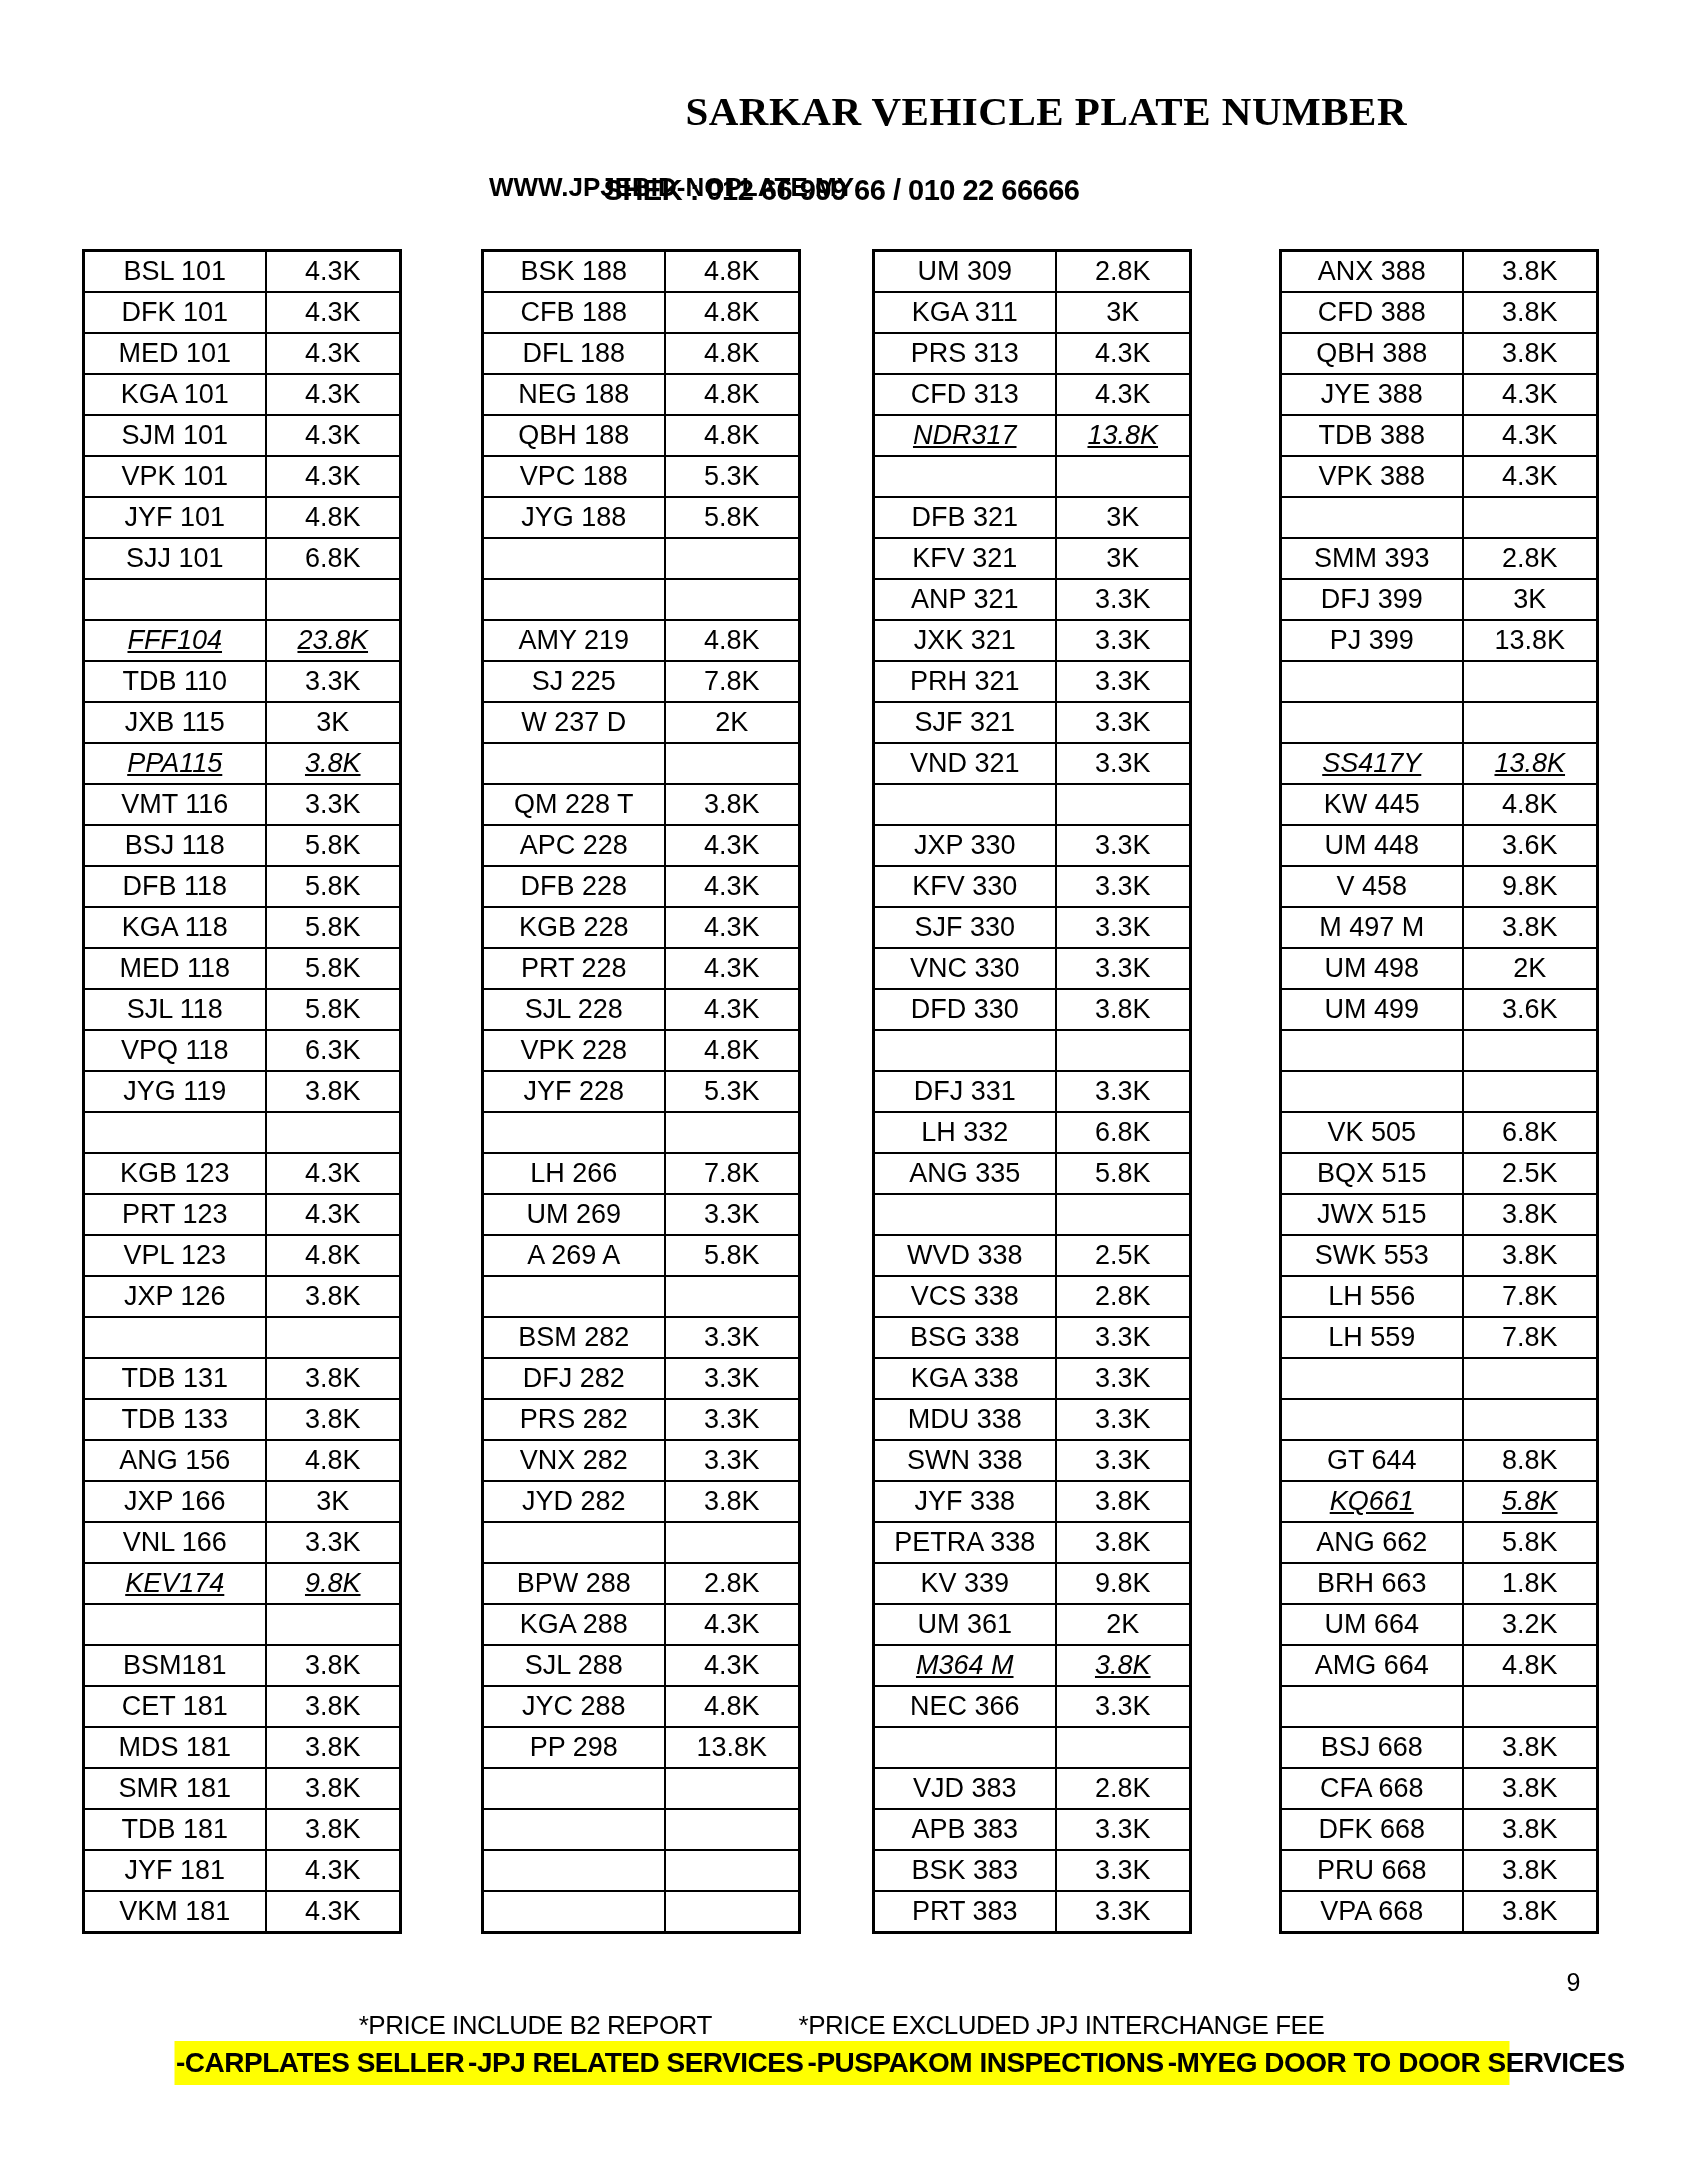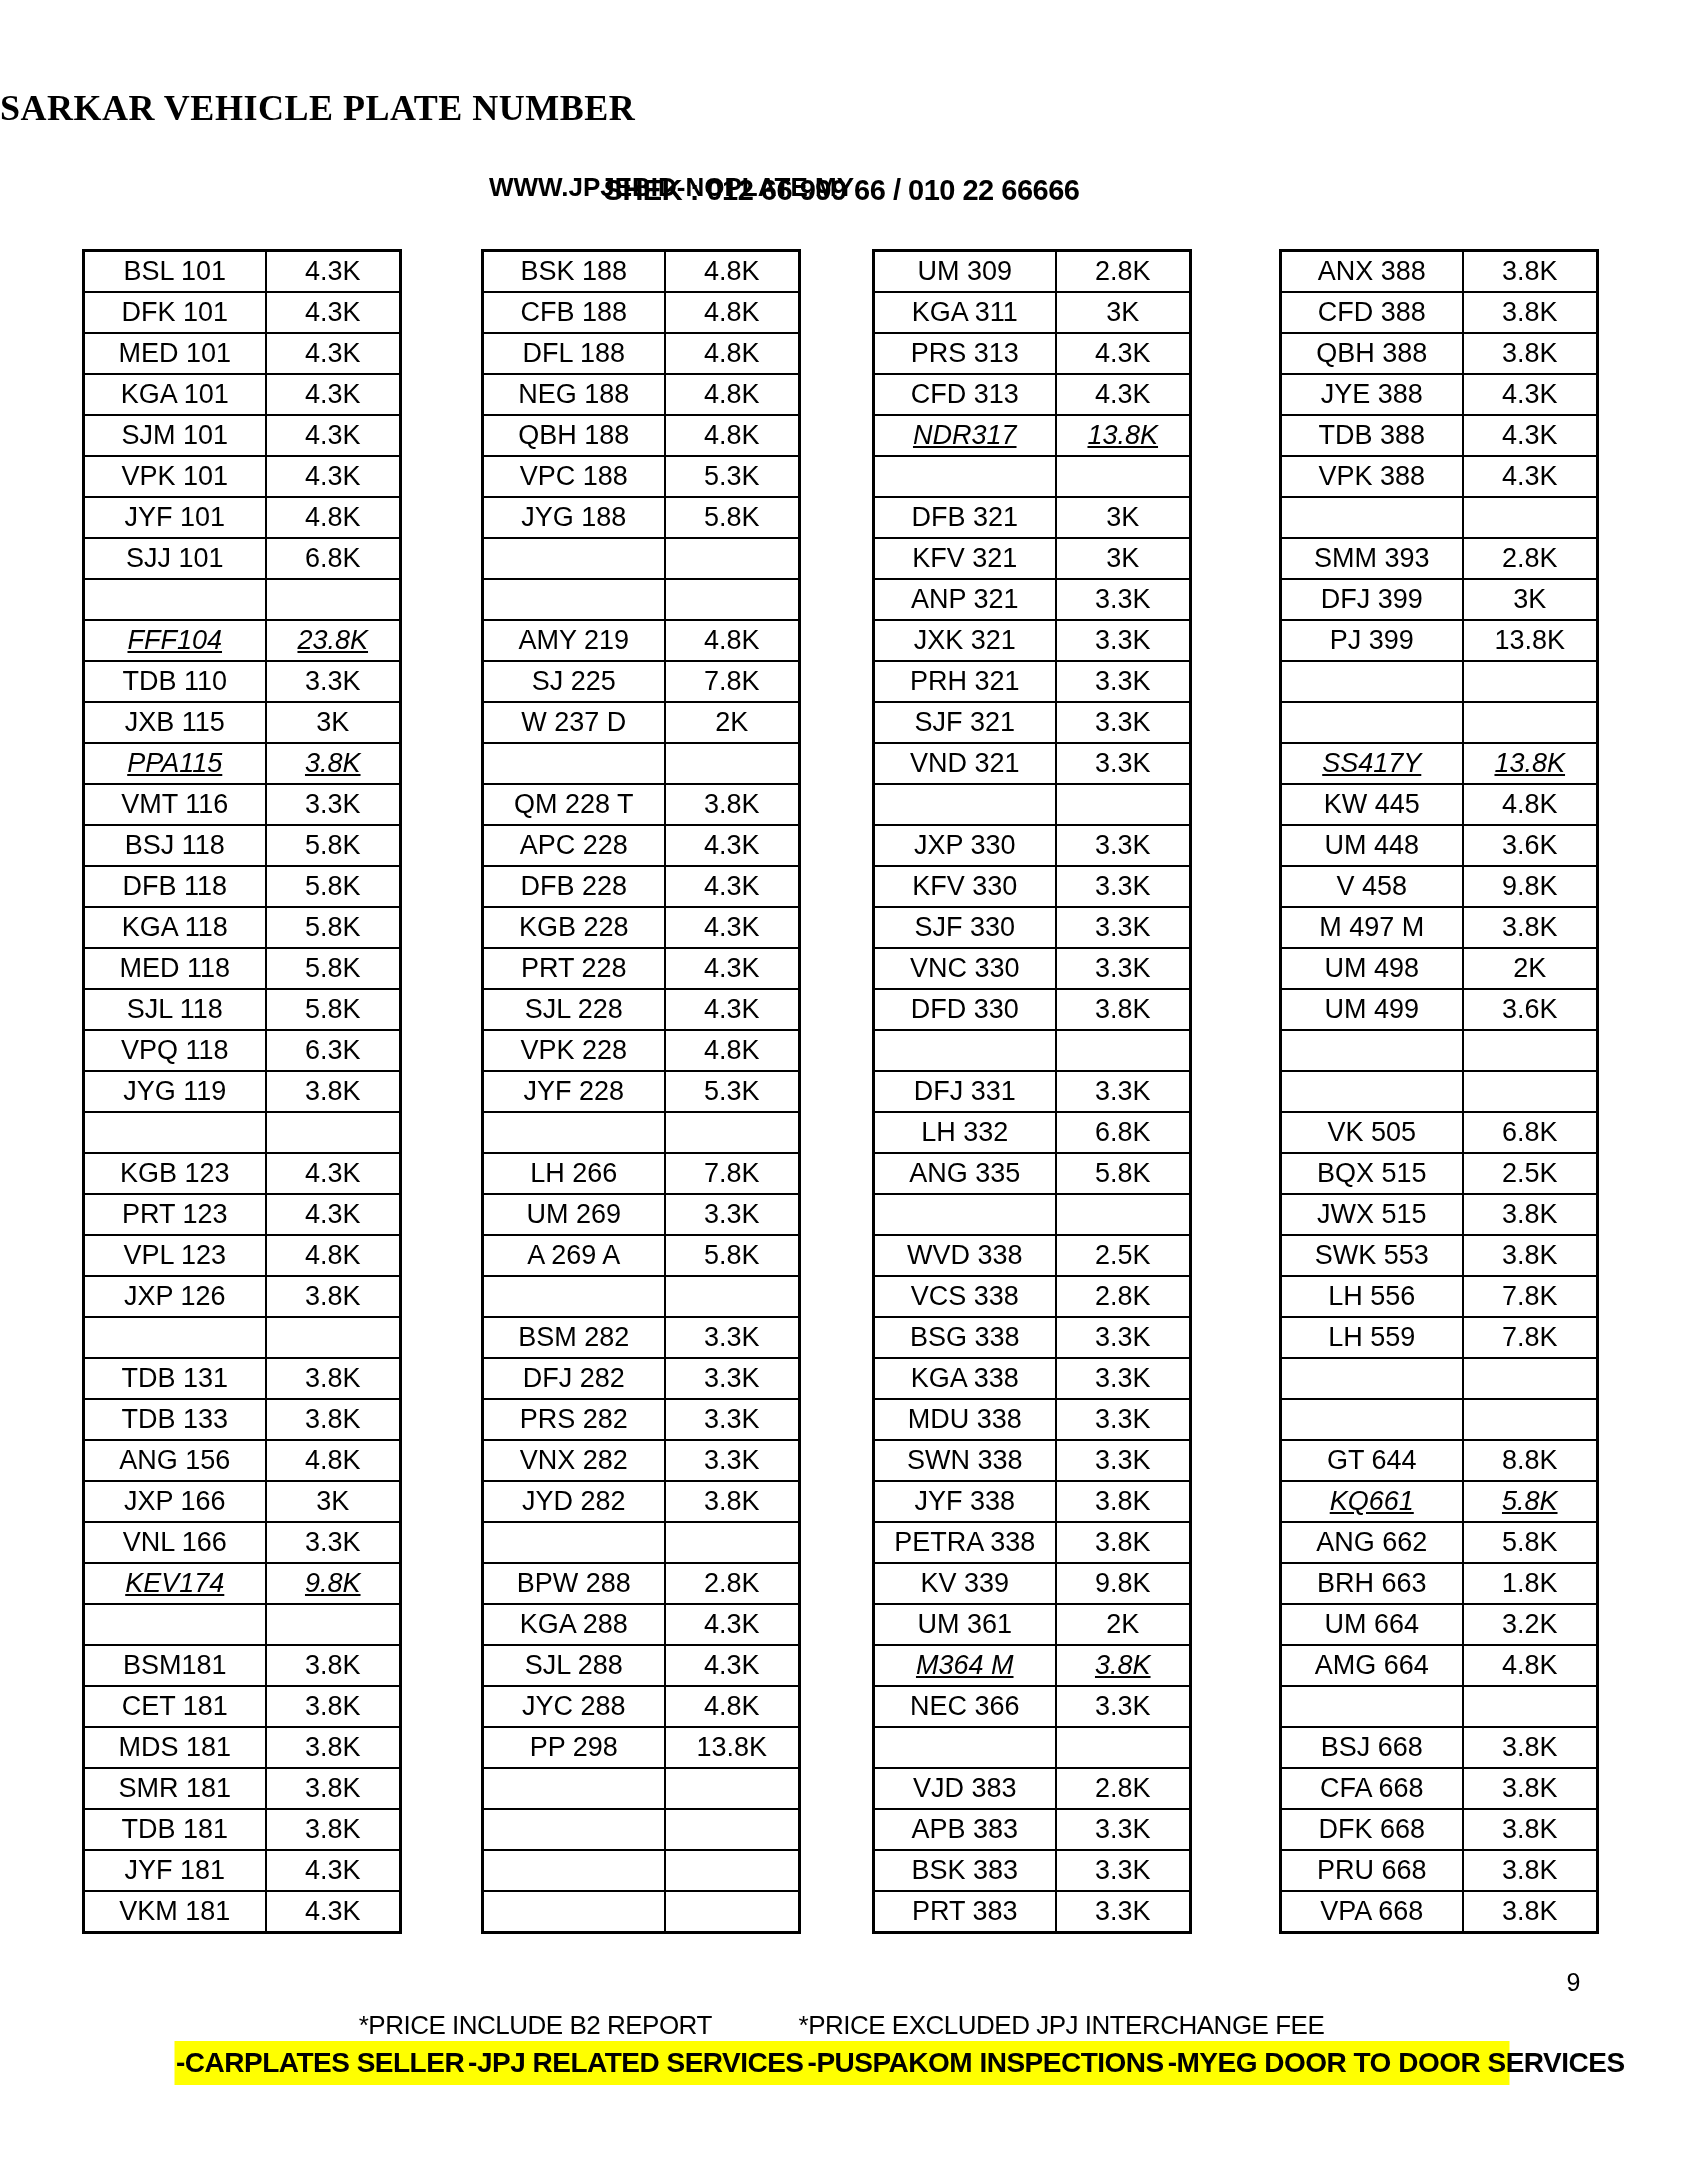--- a/index.html
+++ b/index.html
@@ -1,22 +1,22 @@
 <!DOCTYPE html>
 <html><head>
 <meta charset="utf-8">
 <style>
   html,body{margin:0;padding:0;}
   body{
     width:1683px;height:2178px;position:relative;background:#ffffff;
     font-family:"Liberation Sans",sans-serif;color:#000;
   }
   .title{
-    position:absolute;top:87px;left:0;width:1407px;text-align:left;
-    font-family:"Liberation Serif",serif;font-weight:bold;font-size:36px;letter-spacing:0.5px;
+    position:absolute;top:87px;left:0;width:1407px;text-align:right;
+    font-family:"Liberation Serif",serif;font-weight:bold;font-size:41px;letter-spacing:0.5px;
   }
   .website{
     position:absolute;top:140px;left:0;width:1343px;text-align:center;
     font-weight:bold;font-size:26px;letter-spacing:0px;margin-top:32px;
   }
   .contact{
     position:absolute;top:174px;left:0;width:1683px;text-align:center;
     font-weight:bold;font-size:29px;letter-spacing:-0.5px;
   }
   .plate-table{

